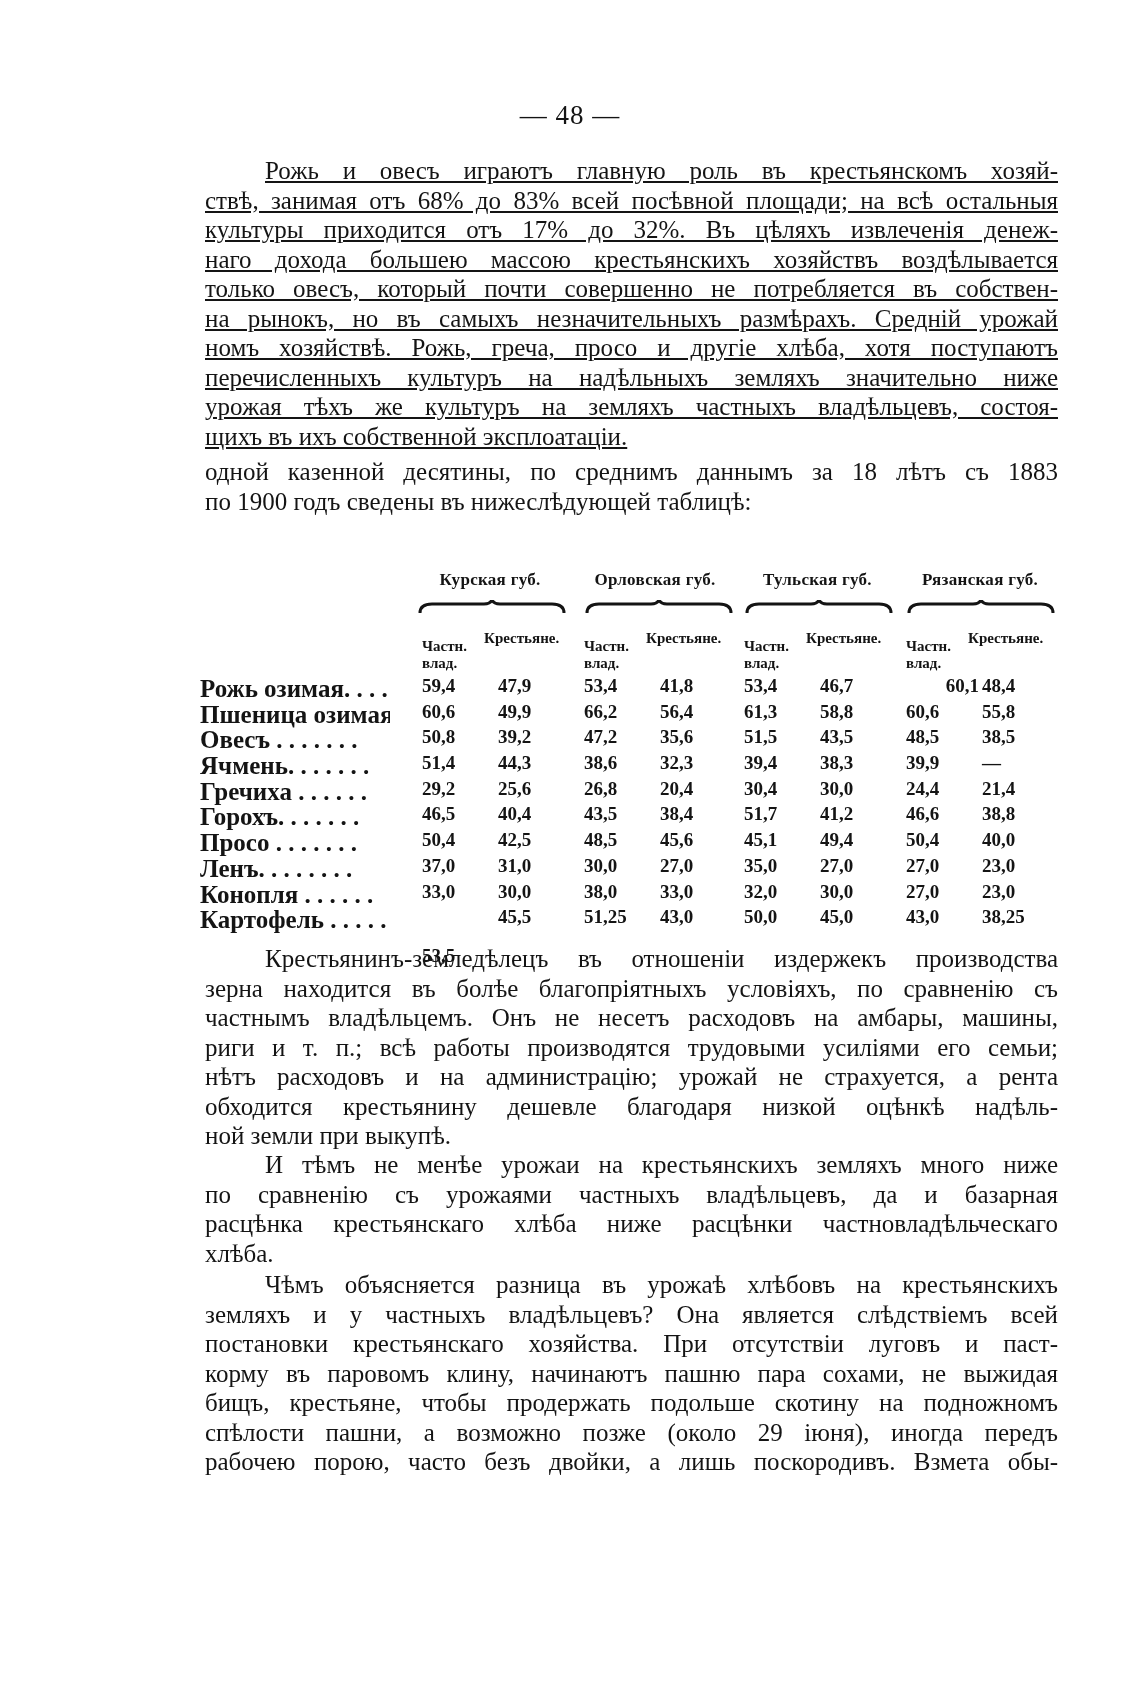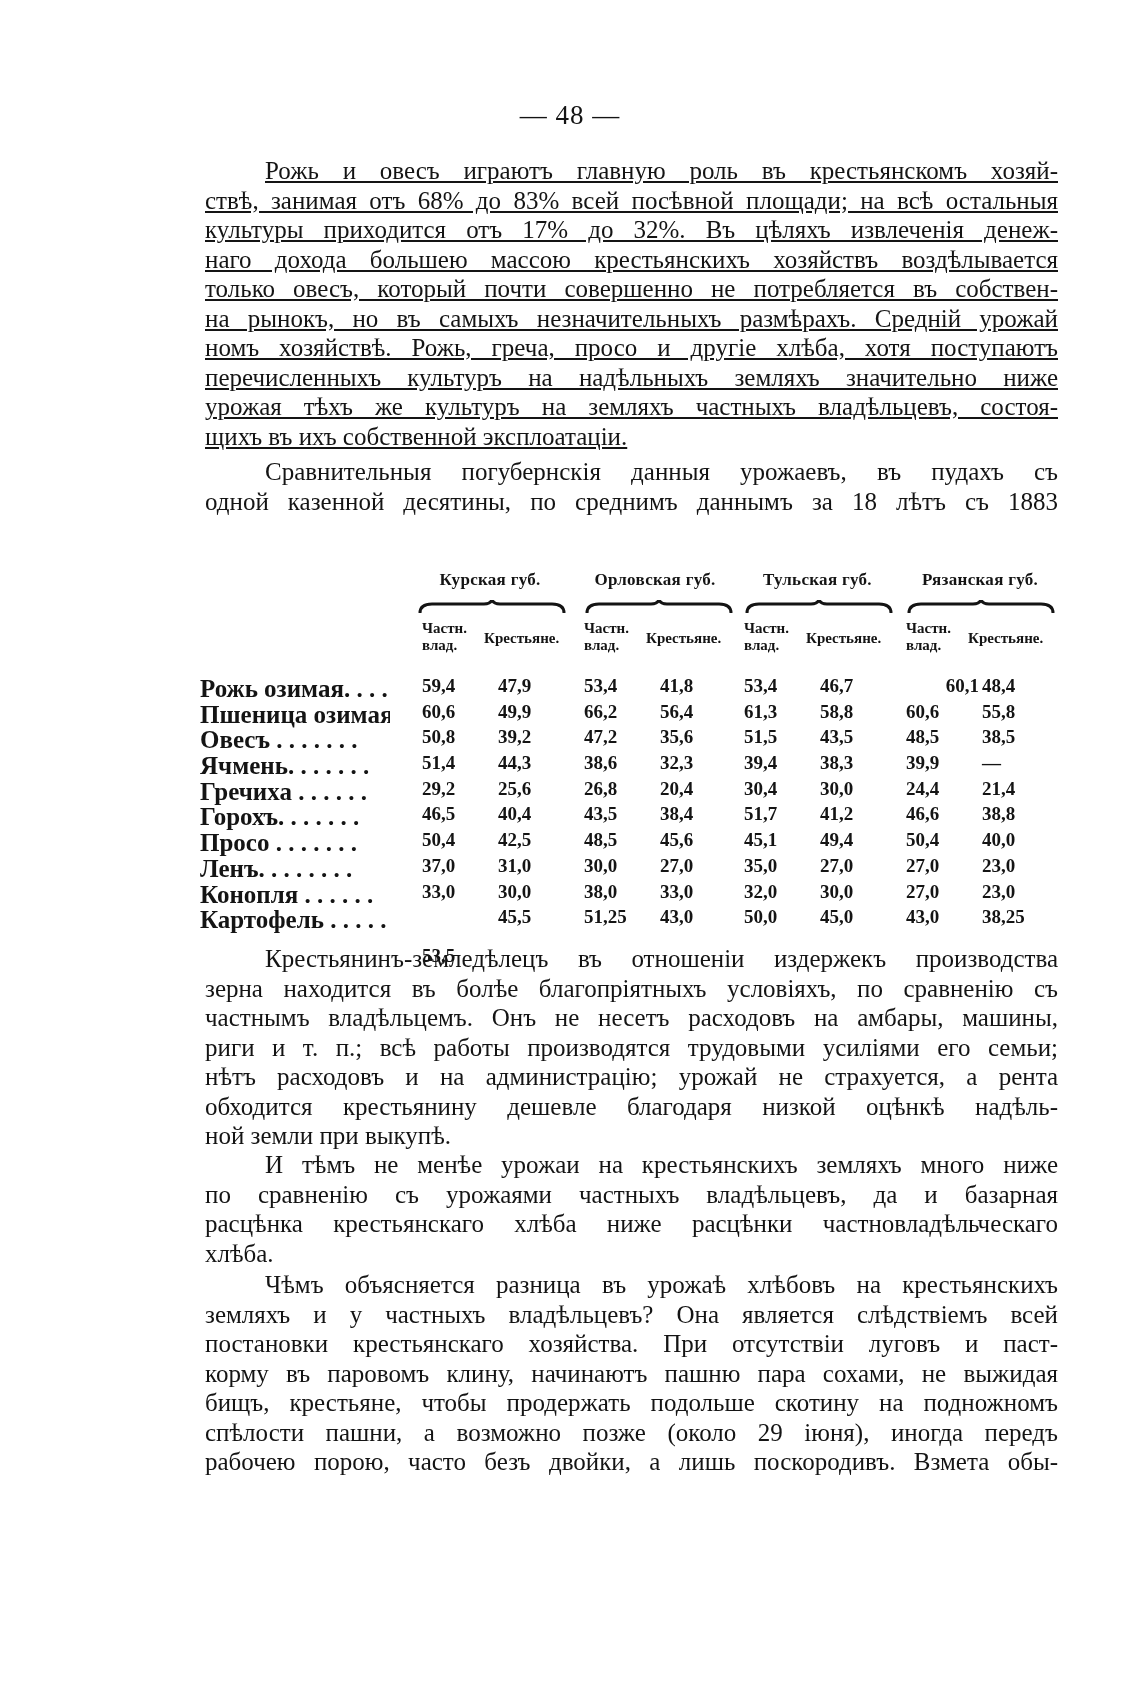--- a/index.html
+++ b/index.html
@@ -36,21 +36,21 @@
       text-align: center; font-family: "Liberation Serif", serif; letter-spacing: 0.3px;
     }
     .brace { position: absolute; top: 30px; height: 14px; }
     .brace svg { display: block; }
     .sub-header-row { position: absolute; top: 48px; left: 0; width: 860px; height: 50px; }
     .sub-h {
       position: absolute; font-size: 15px; font-weight: bold; line-height: 17px;
       text-align: left;
     }
     .sub-h.peasant { top: 12px; }
-    .sub-h.private { top: 2px; }
+    .sub-h.private { top: 20px; }
     .data-rows { position: absolute; top: 105px; left: 0; width: 860px; }
     .data-row { position: relative; height: 25.7px; font-size: 19px; font-weight: bold; }
     .row-label {
       position: absolute; left: 0; top: 0; width: 190px; white-space: nowrap;
       overflow: hidden; font-weight: bold; font-size: 25px;
     }
     .cell { position: absolute; top: 0; width: 70px; text-align: left; white-space: nowrap; }
   </style>
 </head>
 <body>
@@ -64,22 +64,22 @@
   <span class="line">наго дохода большею массою крестьянскихъ хозяйствъ воздѣлывается</span>
   <span class="line">только овесъ, который почти совершенно не потребляется въ собствен-</span>
   <span class="line">на рынокъ, но въ самыхъ незначительныхъ размѣрахъ. Среднiй урожай</span>
   <span class="line">номъ хозяйствѣ. Рожь, греча, просо и другіе хлѣба, хотя поступаютъ</span>
   <span class="line">перечисленныхъ культуръ на надѣльныхъ земляхъ значительно ниже</span>
   <span class="line">урожая тѣхъ же культуръ на земляхъ частныхъ владѣльцевъ, состоя-</span>
   <span class="line last">щихъ въ ихъ собственной эксплоатаціи.</span>
 </div>
 
 <div class="text-block" id="para2">
-  <span class="line indent">Сравнительныя погубернскія данныя урожаевъ, въ пудахъ съ</span>
   <span class="line">одной казенной десятины, по среднимъ даннымъ за 18 лѣтъ съ 1883</span>
+  <span class="line last">по 1900 годъ сведены въ нижеслѣдующей таблицѣ:</span>
 </div>
 
 <div class="yield-table">
   <div class="region-header-row">
     <div class="region-label" style="left:215px;width:150px;">Курская губ.</div>
     <div class="region-label" style="left:375px;width:160px;">Орловская губ.</div>
     <div class="region-label" style="left:540px;width:155px;">Тульская губ.</div>
     <div class="region-label" style="left:700px;width:160px;">Рязанская губ.</div>
 
     <div class="brace" style="left:218px;width:148px;">

